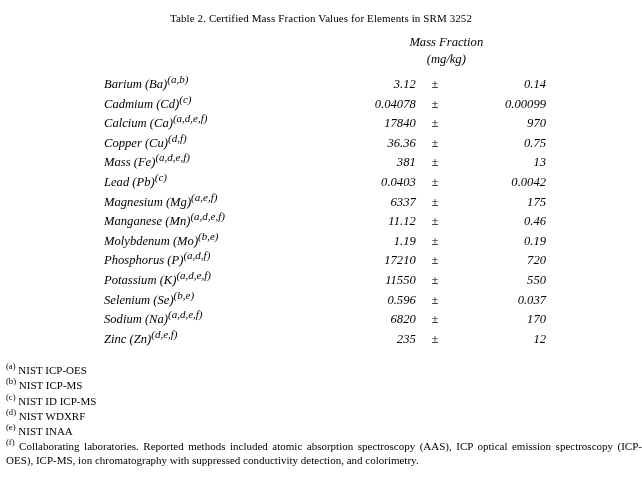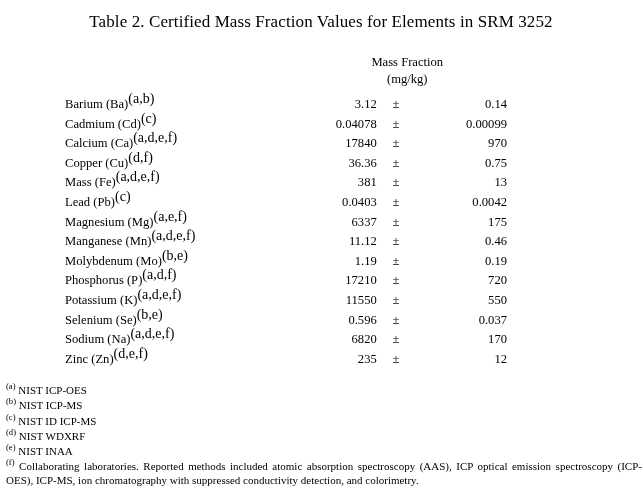--- a/index.html
+++ b/index.html
@@ -17,32 +17,33 @@
   }
   .page {
     position: relative;
     width: 642px;
     height: 495px;
     box-sizing: border-box;
     padding: 0;
   }
   .title {
     text-align: center;
-    font-size: 17px;
+    font-size: 11px;
     margin-top: 12px;
-    margin-bottom: 22px;
+    margin-bottom: 10px;
     letter-spacing: 0.1px;
   }
   .table-wrap {
     width: 642px;
   }
   table.cmf {
     border-collapse: collapse;
-    margin-left: 65px;
+    margin-left: 104px;
     width: 470px;
+    font-style: italic;
   }
   table.cmf td {
     padding: 0;
     vertical-align: bottom;
     line-height: 19.6px;
     font-size: 12.6px;
   }
   .col-name { width: 210px; text-align: left; white-space: nowrap; }
   .col-value { width: 95px; text-align: right; padding-right: 6px !important; }
   .col-pm { width: 26px; text-align: center; }
@@ -55,21 +56,21 @@
   .hdr-mass {
     display: block;
     text-align: center;
     font-size: 12.6px;
     line-height: 17px;
   }
   .hdr-block {
     text-align: center;
   }
   sup {
-    font-size: 14px;
+    font-size: 11px;
     vertical-align: super;
     line-height: 0;
   }
   .spacer-row td { height: 7px; }
 
   .footnotes {
     margin-top: 14px;
     margin-left: 6px;
     margin-right: 0;
     font-size: 11px;

